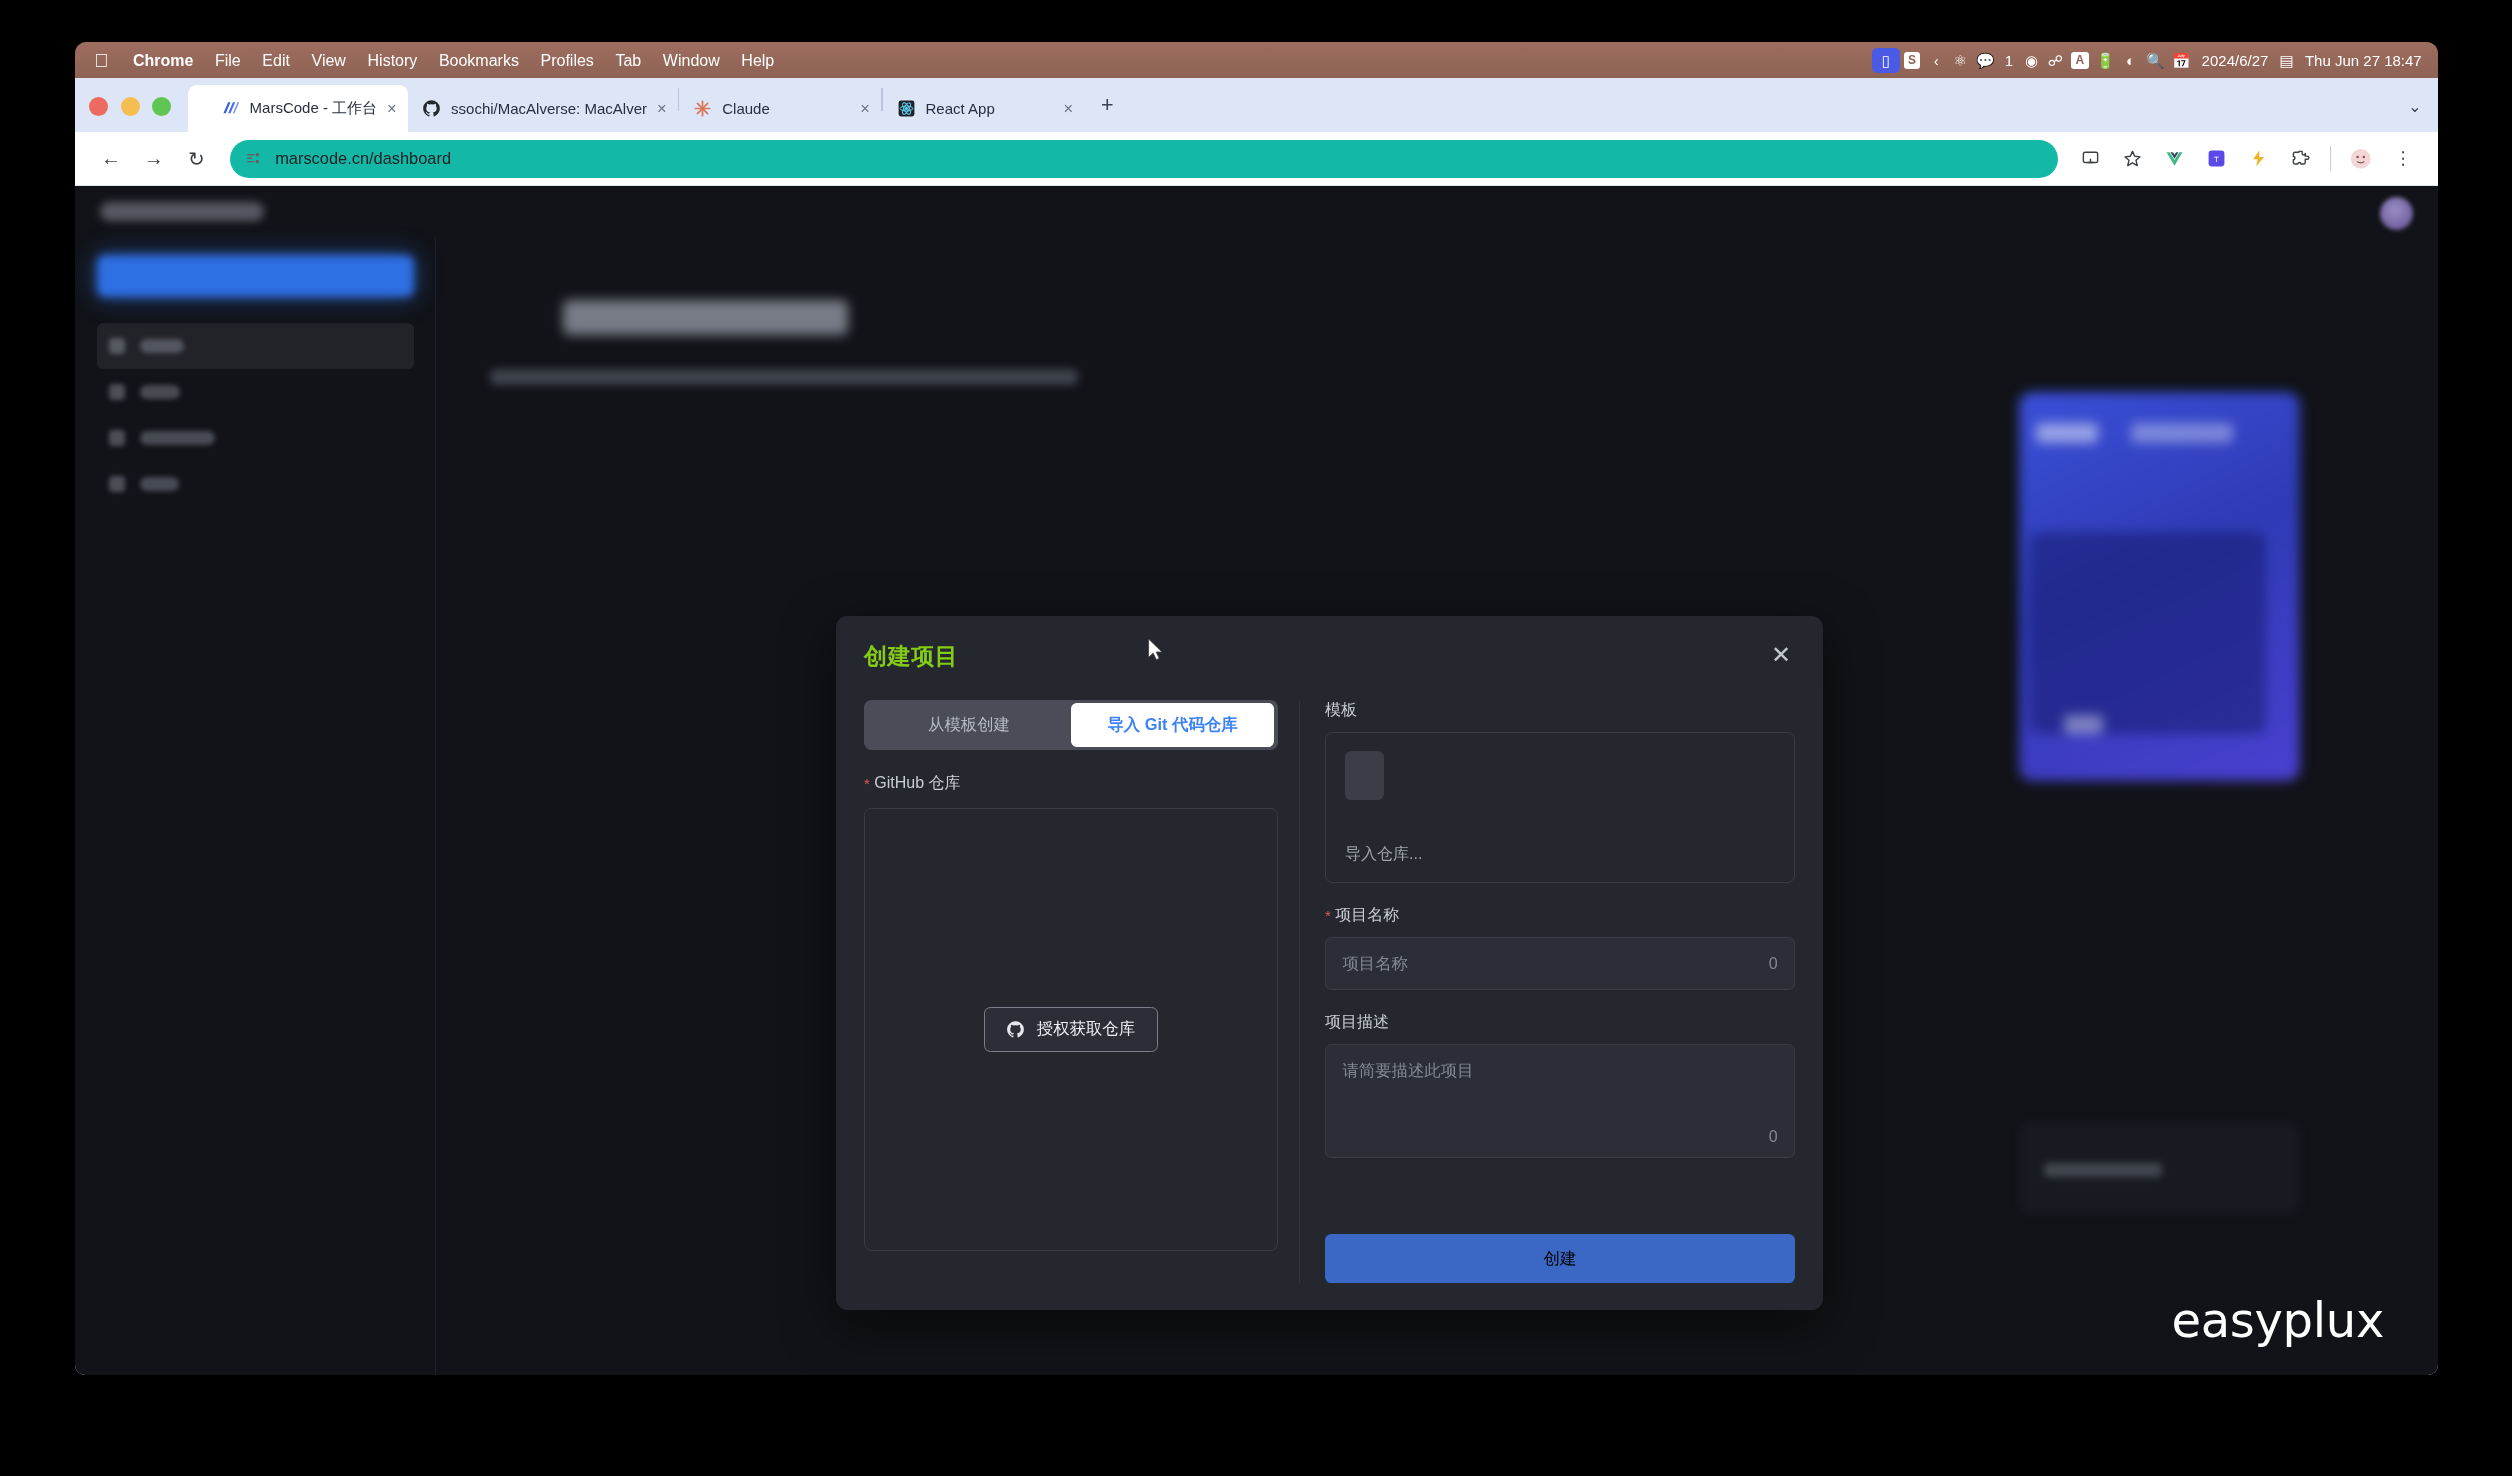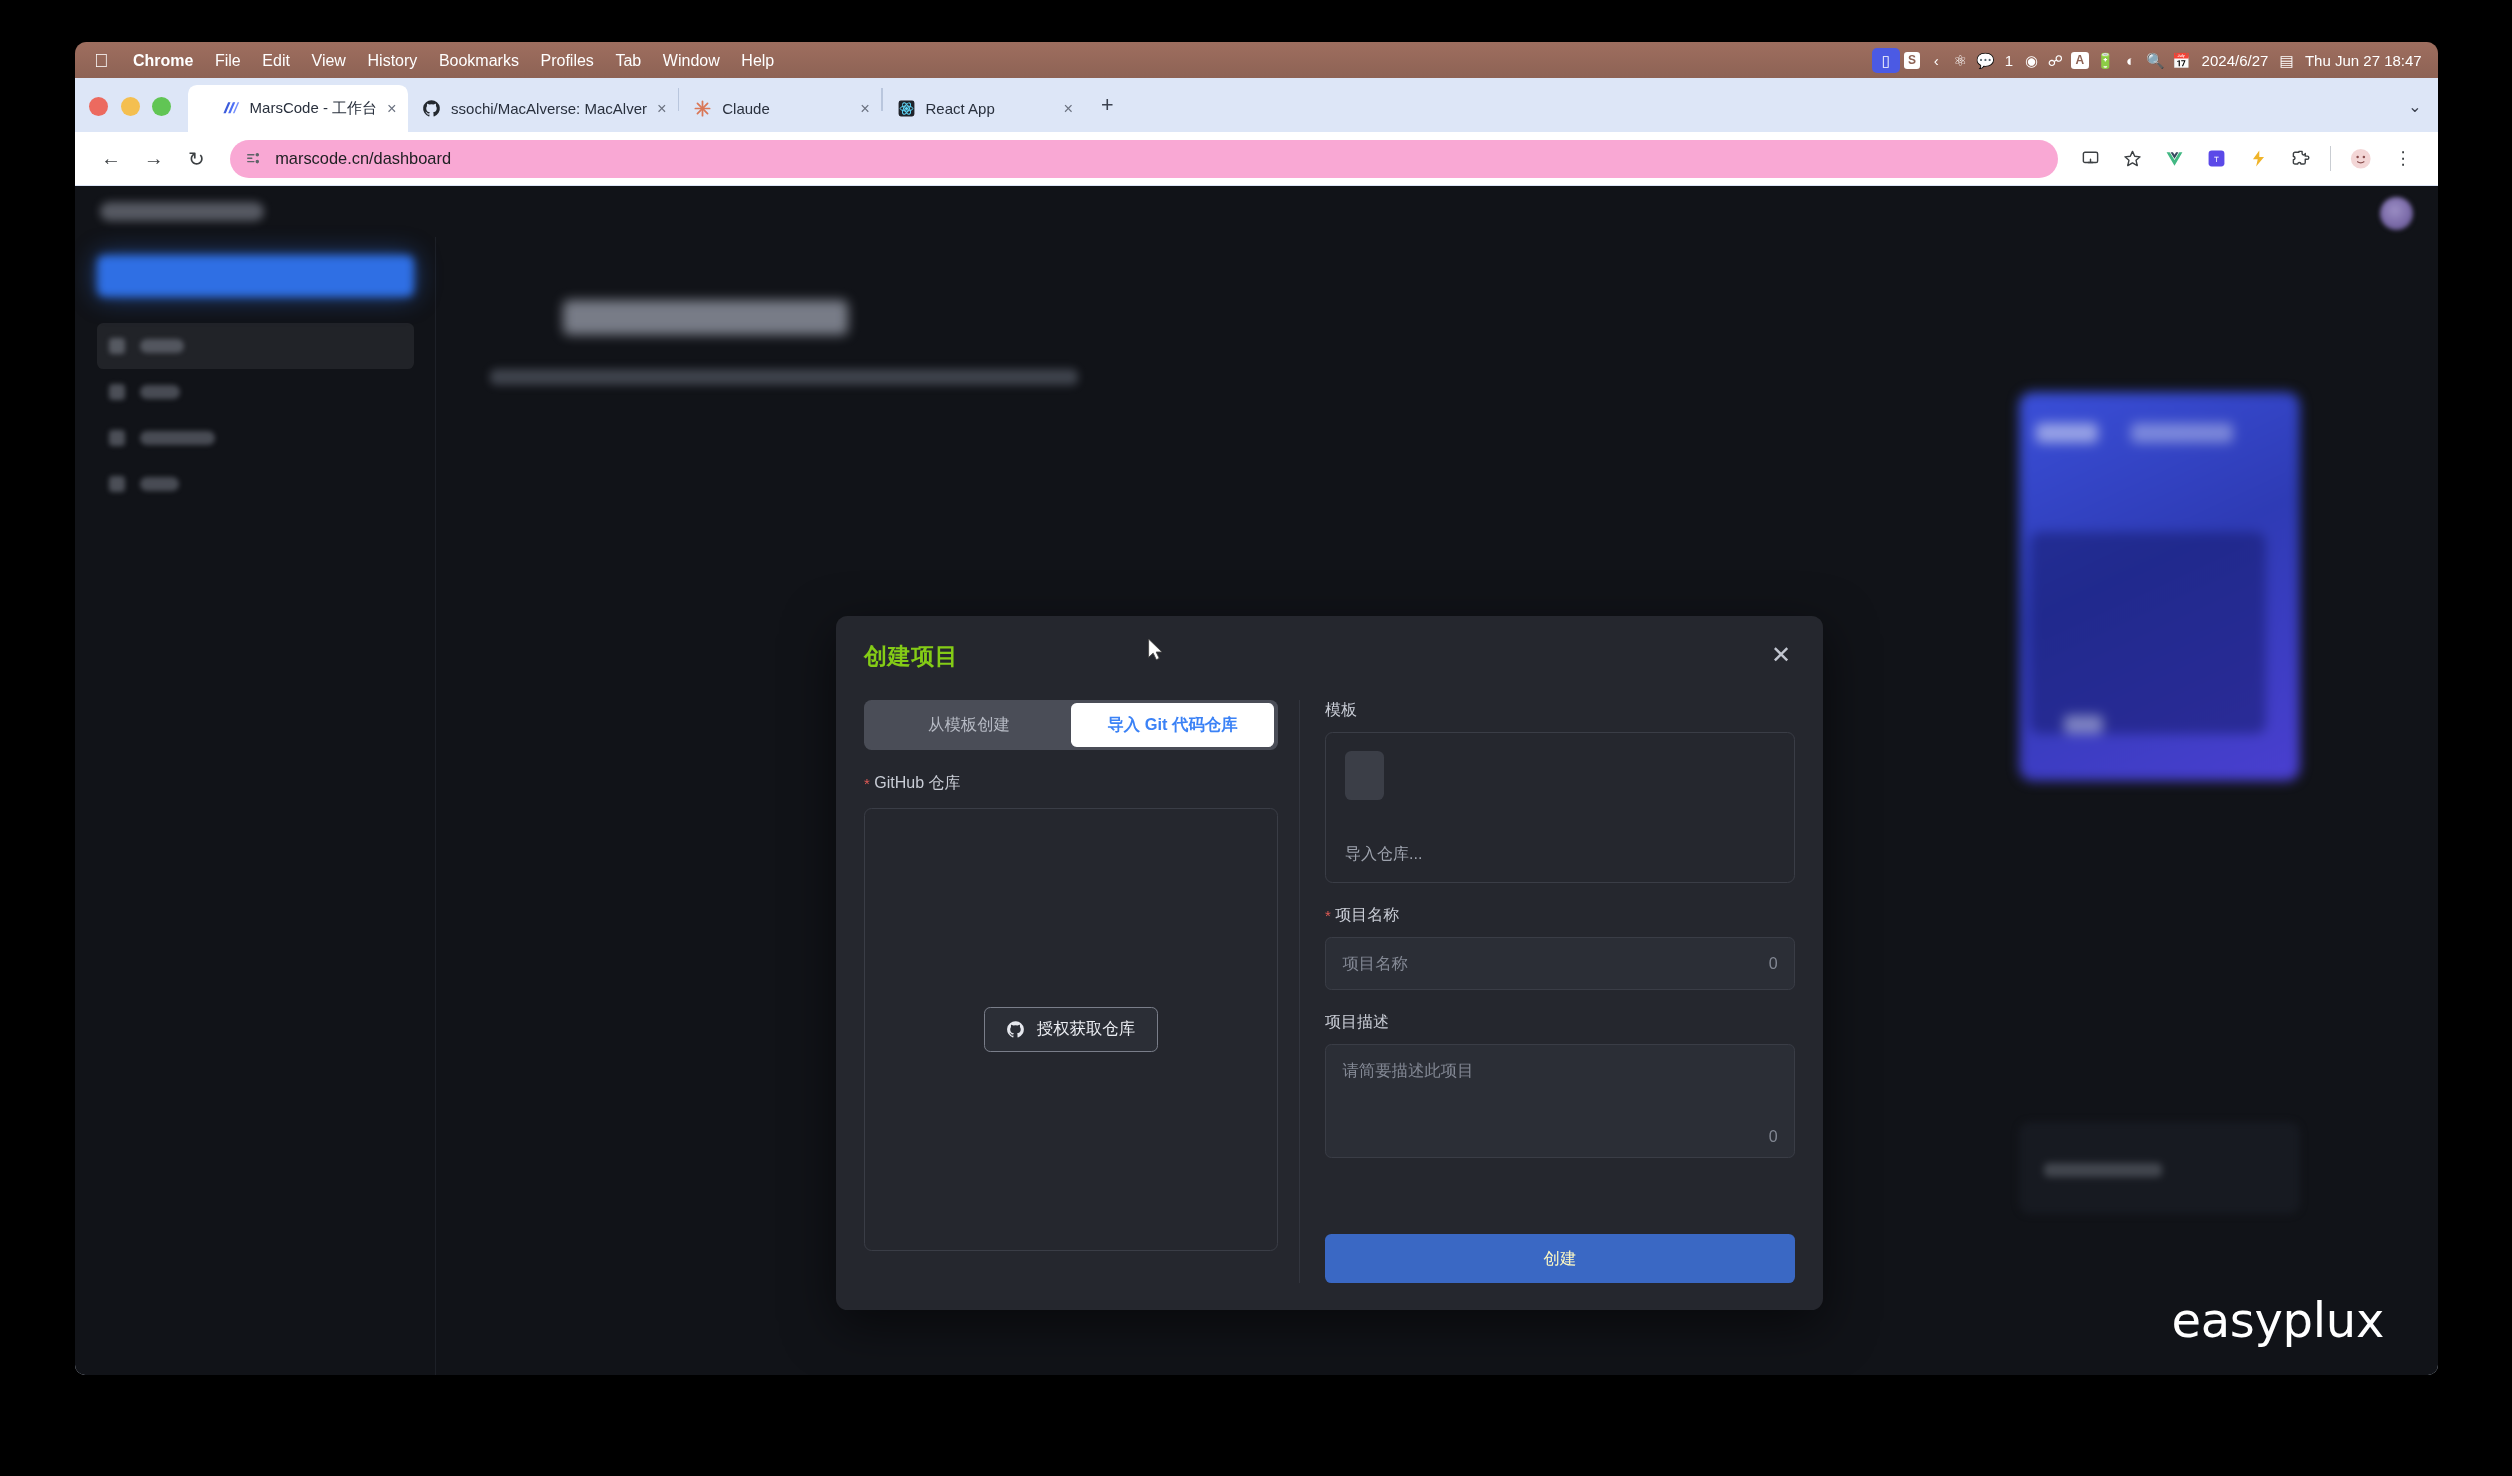--- a/index.html
+++ b/index.html
@@ -71,21 +71,21 @@
 
   #toolbar {
     height: 53px; background: #fff; display: flex; align-items: center;
     padding: 0 16.4px; gap: 3.8px;
   }
   .nav-btn {
     width: 39px; height: 39px; display: flex; align-items: center; justify-content: center;
     font-size: 20px; color: #3c4043; border-radius: 50%;
   }
   #omnibox {
-    flex: 1; height: 38px; background: #f9a8d4; border-radius: 19px;
+    flex: 1; height: 38px; background: #14b8a6; border-radius: 19px;
     display: flex; align-items: center; padding: 0 15px; margin: 0 10px;
     font-size: 16.4px; color: #202124; max-width: 1872px;
   }
   #omnibox .site-icon { margin-right: 14px; display: inline-flex; }
   .toolbar-icons { display: flex; align-items: center; gap: 5px; margin-left: auto; }
   .tb-icon {
     width: 37px; height: 37px; display: flex; align-items: center; justify-content: center;
     font-size: 17.7px; color: #3c4043;
   }
   .tb-divider { width: 1.3px; height: 25px; background: #c9cdd2; margin: 0 6.3px; }
@@ -231,21 +231,21 @@
   .input-box .counter { margin-left: auto; font-size: 16px; color: #838894; }
   .textarea-box {
     border: 1.3px solid #3a3d46; border-radius: 6.3px; background: #2b2e36;
     height: 114px; padding: 15px 16.4px; font-size: 16.4px; color: #838894;
     position: relative;
   }
   .textarea-box .counter { position: absolute; right: 16.4px; bottom: 11.4px; font-size: 16px; color: #838894; }
   #create-btn {
     margin-top: auto; height: 49px; border-radius: 6.3px; background: #3a68c4;
     display: flex; align-items: center; justify-content: center;
-    font-size: 16.4px; color: #fef9c3;
+    font-size: 16.4px; color: #000000;
   }
 
   
   #cursor {
     position: absolute; left: 1073px; top: 453px; width: 16.4px; height: 21.5px;
   }
 </style>
 </head>
 <body>
 

